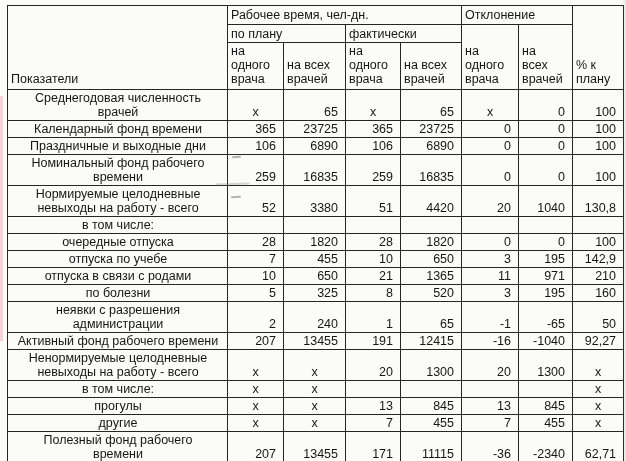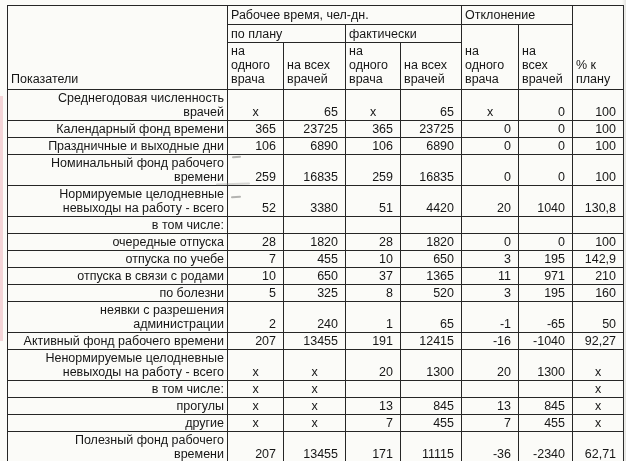--- a/index.html
+++ b/index.html
@@ -39,21 +39,21 @@
   }
   .doc-table th.vb {
     vertical-align: bottom;
     padding-bottom: 3px;
     margin-top: 12px;
   }
   .doc-table td {
     vertical-align: bottom;
   }
   td.label {
-    text-align: right;
+    text-align: center;
     padding-left: 4px;
     white-space: pre-line;
     margin-top: 37px;
   }
   td.val {
     text-align: right;
     padding-right: 7px;
   }
   td.val.center {
     text-align: center;
@@ -216,21 +216,21 @@
         <td class="val">10</td>
         <td class="val">650</td>
         <td class="val">3</td>
         <td class="val">195</td>
         <td class="val">142,9</td>
       </tr>
       <tr class="rs">
         <td class="label">отпуска в связи с родами</td>
         <td class="val">10</td>
         <td class="val">650</td>
-        <td class="val">37</td>
+        <td class="val">21</td>
         <td class="val">1365</td>
         <td class="val">11</td>
         <td class="val">971</td>
         <td class="val">210</td>
       </tr>
       <tr class="rs">
         <td class="label">по болезни</td>
         <td class="val">5</td>
         <td class="val">325</td>
         <td class="val">8</td>

